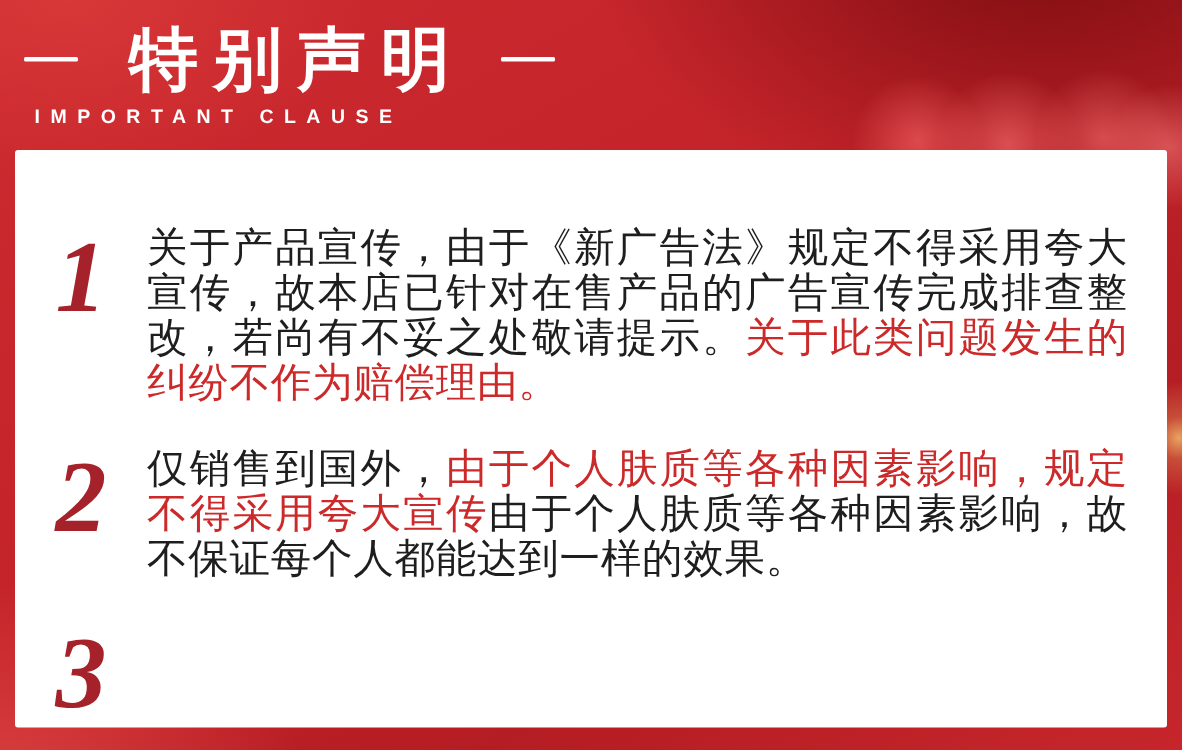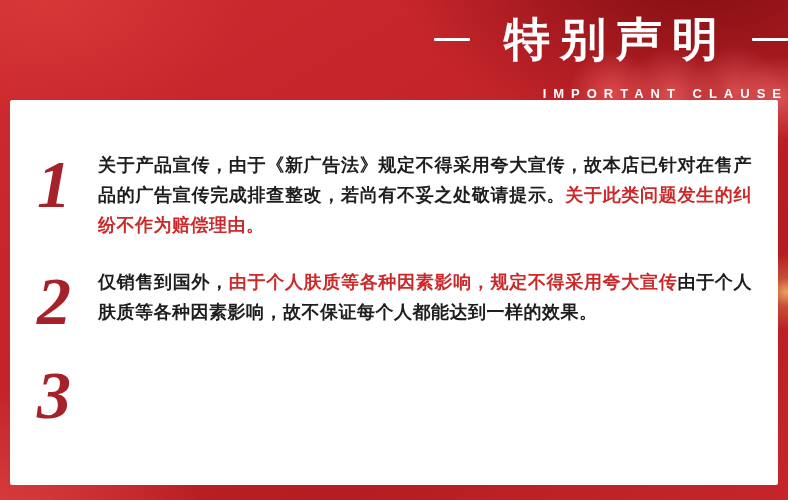--- a/index.html
+++ b/index.html
@@ -21,21 +21,21 @@
       linear-gradient(150deg, #cd2b30 0%, #c22329 45%, #b41d23 72%, #c6262b 100%);
   }
 
   
   .header {
     position: absolute;
     top: 0; left: 16px; right: 0;
     height: 100px;
     display: flex;
     flex-direction: column;
-    align-items: flex-end;
+    align-items: flex-start;
   }
   .title-row {
     display: flex;
     align-items: center;
     gap: 24px;
     margin-top: 14px;
   }
   .title-dash {
     width: 36px;
     height: 3px;
@@ -45,21 +45,21 @@
   .main-title {
     color: #ffffff;
     font-size: 46px;
     font-weight: bold;
     letter-spacing: 10px;
     text-indent: 10px;
     line-height: 1.1;
     white-space: nowrap;
   }
   .subtitle {
-    margin-top: 21px;
+    margin-top: 5px;
     color: #ffffff;
     font-size: 13px;
     font-weight: bold;
     letter-spacing: 7px;
     text-indent: 7px;
     white-space: nowrap;
   }
 
   
   .panel {
@@ -85,25 +85,25 @@
     font-family: "Liberation Serif", serif;
     font-style: italic;
     font-weight: bold;
     font-size: 68px;
     line-height: 0.95;
     color: #a5222a;
     margin-top: 2px;
   }
   .clause-text {
     flex: 1;
-    font-size: 18px;
+    font-size: 27px;
     line-height: 30px;
     letter-spacing: 0.5px;
     color: #1e1e1e;
-    font-weight: 700;
+    font-weight: 400;
     text-align: justify;
   }
   .clause-text .red { color: #cc2a2a; }
 </style>
 </head>
 <body>
 
 <div class="canvas">
 
   <div class="header">

